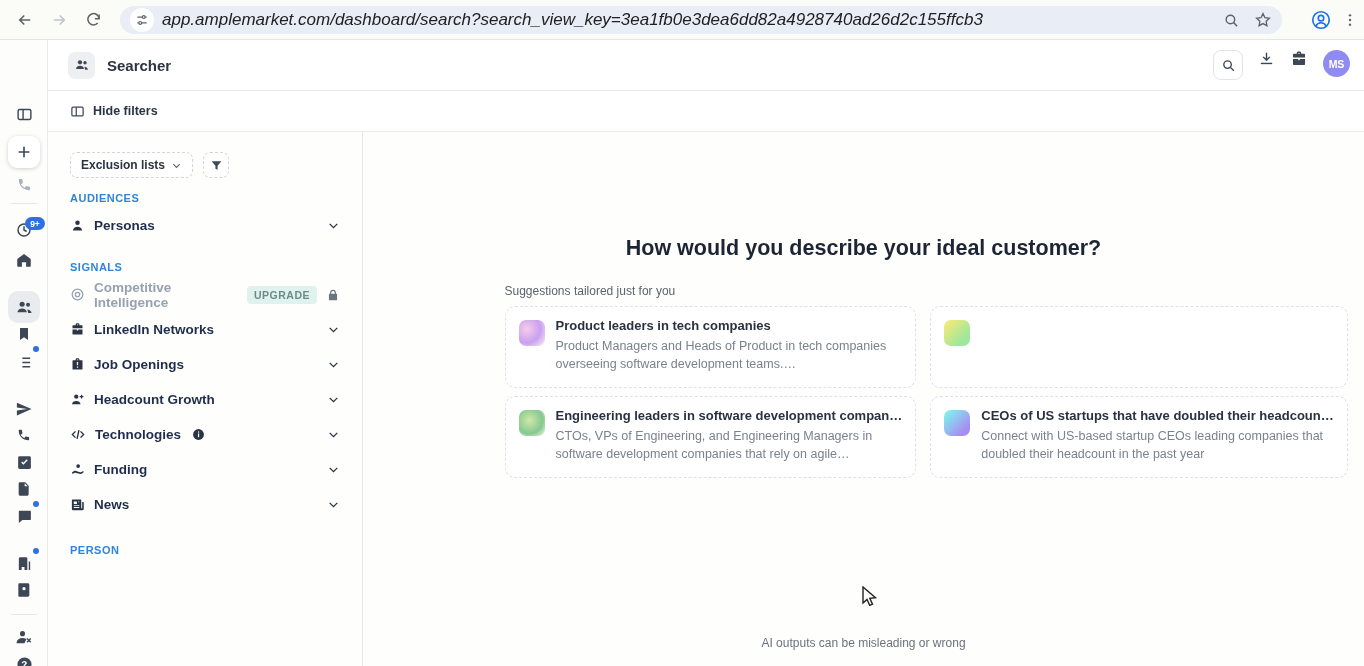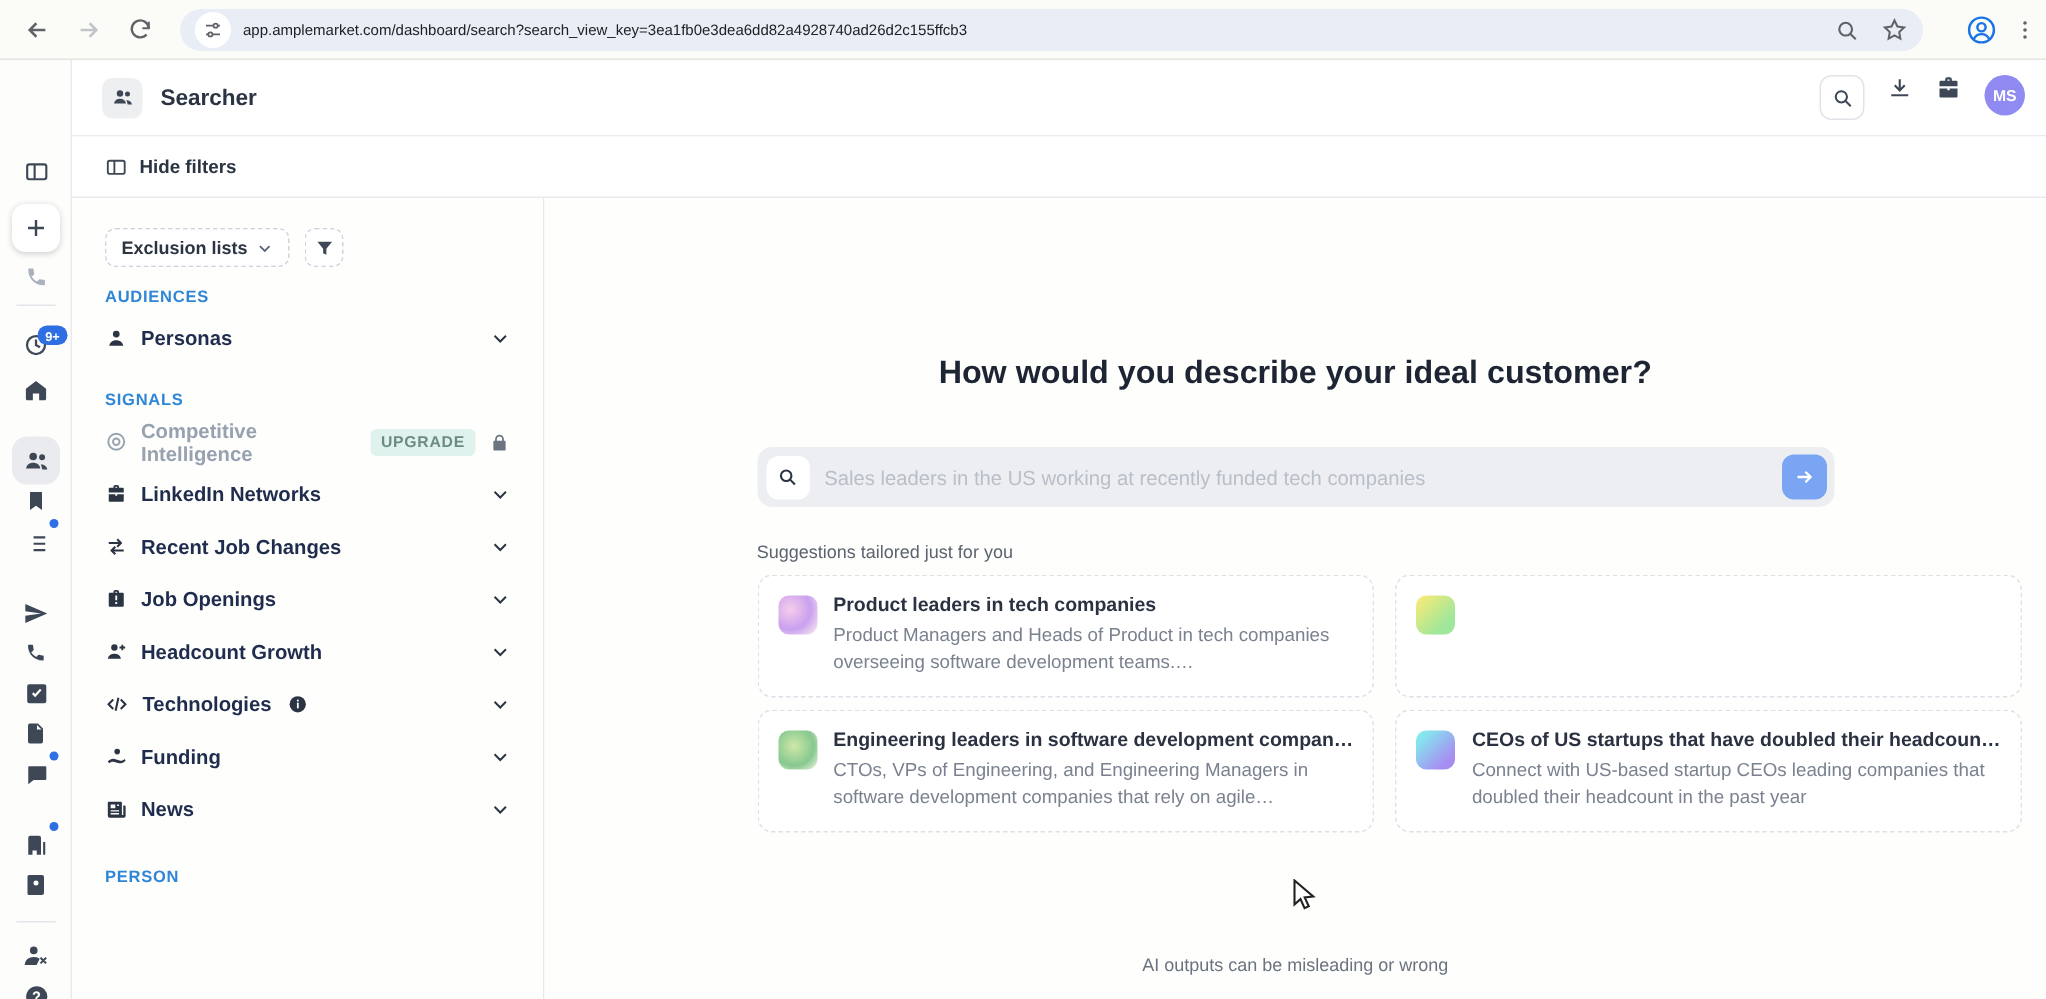--- a/index.html
+++ b/index.html
@@ -9,21 +9,21 @@
 
   
   .browser-bar { position:absolute; left:0; top:0; width:1364px; height:40px;
     background:#fbfbf8; border-bottom:1px solid #e4e4e2;
     display:flex; align-items:center; }
   .nav-ic { width:34px; height:34px; display:flex; align-items:center; justify-content:center; cursor:pointer; }
   .omnibox { position:absolute; left:120px; top:6px; width:1162px; height:28px;
     background:#e9eef6; border-radius:14px; display:flex; align-items:center; padding:0 10px; }
   .tune-wrap { width:24px; height:24px; border-radius:12px; background:#fff;
     display:flex; align-items:center; justify-content:center; margin-right:8px; }
-  .url-text { font-size:10px; color:#202124; white-space:nowrap; overflow:hidden; flex:1; }
+  .url-text { font-size:17px; color:#202124; white-space:nowrap; overflow:hidden; flex:1;font-style:italic; }
   .omni-right { display:flex; align-items:center; gap:14px; margin-left:8px; }
   .chrome-right { position:absolute; right:6px; top:0; height:40px; display:flex; align-items:center; gap:10px; }
 
   
   .rail { position:absolute; left:0; top:40px; width:48px; height:626px;
     background:#fdfdfc; border-right:1px solid #e8eaed; }
   .rail .ritem { position:absolute; left:14px; width:20px; height:20px;
     display:flex; align-items:center; justify-content:center; cursor:pointer; }
   .rail .divider { position:absolute; left:11px; width:26px; height:1px; background:#e3e6ea; }
   .plus-btn { position:absolute; left:8px; top:96px; width:32px; height:32px; background:#fff;
@@ -369,33 +369,20 @@
         </svg>
     </span>
     <span class="lbl">LinkedIn Networks</span>
     <span class="chev ic">
       <svg width="13" height="13" viewBox="0 0 24 24" fill="none" stroke="#2b3442" stroke-width="2.4">
           <path d="M5 9l7 7 7-7"></path>
         </svg>
     </span>
   </div>
 
-  <div class="fitem">
-    <span class="ic">
-      <svg width="15" height="15" viewBox="0 0 24 24" fill="none" stroke="#2b3442" stroke-width="2.2">
-          <path d="M4 8h13M13 4l4 4-4 4M20 16H7M11 12l-4 4 4 4"></path>
-        </svg>
-    </span>
-    <span class="lbl">Recent Job Changes</span>
-    <span class="chev ic">
-      <svg width="13" height="13" viewBox="0 0 24 24" fill="none" stroke="#2b3442" stroke-width="2.4">
-          <path d="M5 9l7 7 7-7"></path>
-        </svg>
-    </span>
-  </div>
 
   <div class="fitem">
     <span class="ic">
       <svg width="15" height="15" viewBox="0 0 24 24" fill="#2b3442">
           <path d="M9 5V4a2 2 0 0 1 2-2h2a2 2 0 0 1 2 2v1h4a1 1 0 0 1 1 1v13a1 1 0 0 1-1 1H5a1 1 0 0 1-1-1V6a1 1 0 0 1 1-1zm2 0h2V4h-2zm0 3v5h2V8zm0 7v2h2v-2z" fill-rule="evenodd"></path>
         </svg>
     </span>
     <span class="lbl">Job Openings</span>
     <span class="chev ic">
       <svg width="13" height="13" viewBox="0 0 24 24" fill="none" stroke="#2b3442" stroke-width="2.4">
@@ -470,34 +457,20 @@
     </span>
   </div>
 
   <div class="sec-hdr" style="margin-top:22px;">PERSON</div>
 </div>
 
 <div class="main">
   <div class="main-col">
     <div class="big-q">How would you describe your ideal customer?</div>
 
-    <div class="searchbar">
-      <div class="sb-lens ic">
-        <svg width="14" height="14" viewBox="0 0 24 24" fill="none" stroke="#2b3442" stroke-width="2.4">
-            <circle cx="10.5" cy="10.5" r="6"></circle>
-            <path d="M15 15l5.5 5.5"></path>
-          </svg>
-      </div>
-      <input class="sb-input" type="text" placeholder="Sales leaders in the US working at recently funded tech companies" style="">
-      <button class="sb-go">
-        <svg width="14" height="14" viewBox="0 0 24 24" fill="none" stroke="#ffffff" stroke-width="2.6">
-            <path d="M4 12h15M13 6l6 6-6 6"></path>
-          </svg>
-      </button>
-    </div>
 
     <div class="sugg-lbl">Suggestions tailored just for you</div>
 
     <div class="cards">
       <div class="card">
         <div class="thumb t0"></div>
         <div class="card-text">
           <div class="card-title">Product leaders in tech companies</div>
           <div class="card-desc">Product Managers and Heads of Product in tech companies overseeing software development teams.…</div>
         </div>

